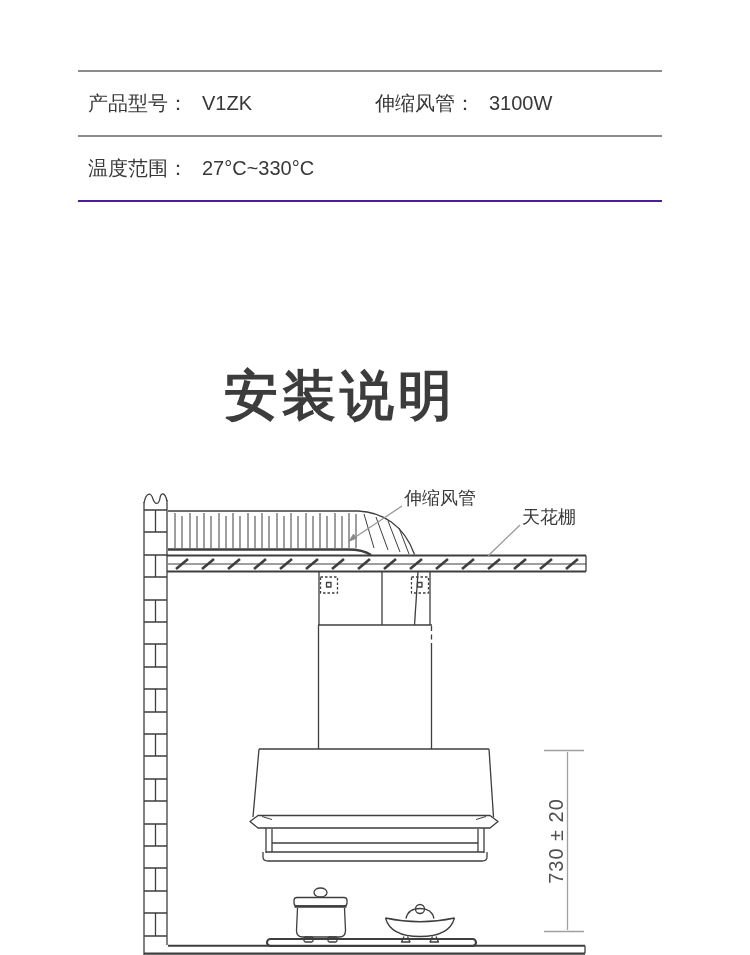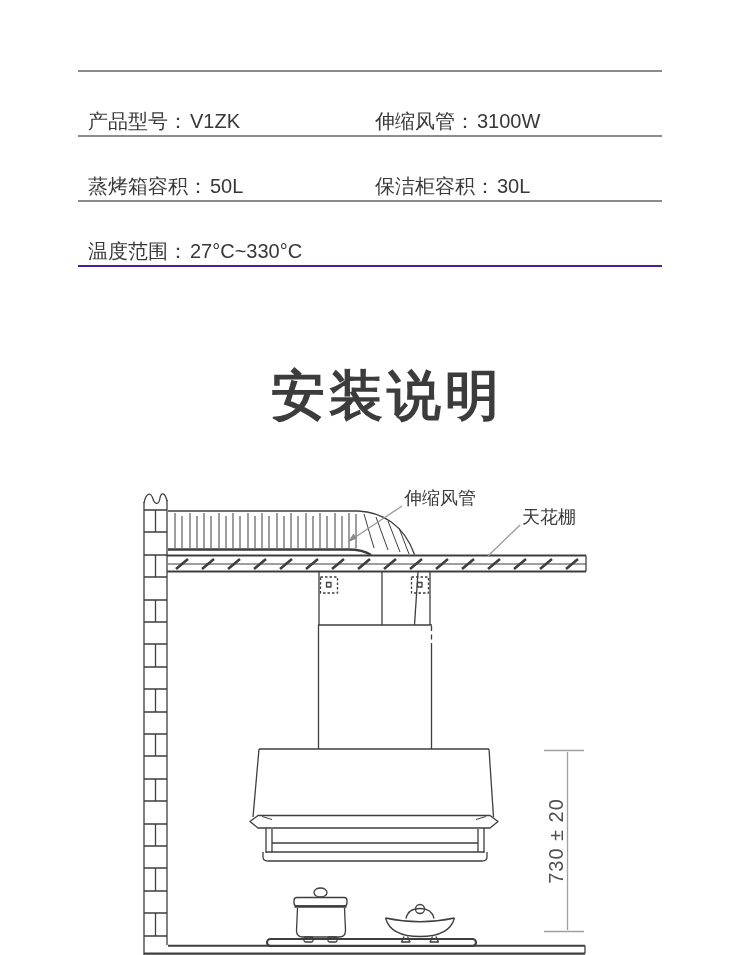--- a/index.html
+++ b/index.html
@@ -2,30 +2,30 @@
 <html><head>
 <meta charset="utf-8">
 <style>
   html,body{margin:0;padding:0;}
   body{width:750px;height:955px;background:#ffffff;overflow:hidden;
        font-family:"Liberation Sans","DejaVu Sans",sans-serif;}
   #page{position:relative;width:750px;height:955px;background:#fff;}
 
   
   .spec-table{position:absolute;left:78px;top:70px;width:584px;}
-  .spec-row{height:63px;border-top:2px solid #8c8c8c;display:flex;align-items:flex-end;}
+  .spec-row{height:63px;border-top:2px solid #8c8c8c;display:flex;align-items:center;}
   .spec-row.last{border-bottom:2px solid #4c1d95;}
   .spec-cell{display:flex;align-items:center;font-size:20px;color:#383838;white-space:nowrap;}
   .spec-cell.left{width:297px;padding-left:10px;box-sizing:border-box;}
   .spec-cell.right{flex:1;}
-  .spec-value{margin-left:2px;}
+  .spec-value{margin-left:14px;}
 
   
   .section-title{position:absolute;top:360px;left:0;width:680px;text-align:center;
-       font-size:54px;font-weight:bold;color:#3c3c3c;letter-spacing:4px;padding-left:47px;}
+       font-size:54px;font-weight:bold;color:#3c3c3c;letter-spacing:4px;}
 
   
   .diagram{position:absolute;left:0;top:0;width:750px;height:955px;}
   .diagram path,.diagram line,.diagram rect,.diagram ellipse,.diagram circle,.diagram polyline
       {fill:none;stroke-width:1.3;stroke-linecap:butt;stroke-linejoin:round;}
   .w2{stroke-width:2.1 !important;}
   .w25{stroke-width:2.6 !important;}
   .thin{stroke-width:1 !important;}
   .diagram text{font-family:"Liberation Sans","DejaVu Sans",sans-serif;}
   .lbl{font-size:18px;}
@@ -38,30 +38,20 @@
 
   <div class="spec-table">
     <div class="spec-row">
       <div class="spec-cell left">
         <span>产品型号：</span>
         <span class="spec-value">V1ZK</span>
       </div>
       <div class="spec-cell right">
         <span>伸缩风管：</span>
         <span class="spec-value">3100W</span>
-      </div>
-    </div>
-    <div class="spec-row">
-      <div class="spec-cell left">
-        <span>蒸烤箱容积：</span>
-        <span class="spec-value">50L</span>
-      </div>
-      <div class="spec-cell right">
-        <span>保洁柜容积：</span>
-        <span class="spec-value">30L</span>
       </div>
     </div>
     <div class="spec-row last">
       <div class="spec-cell left">
         <span>温度范围：</span>
         <span class="spec-value">27°C~330°C</span>
       </div>
     </div>
   </div>
 

